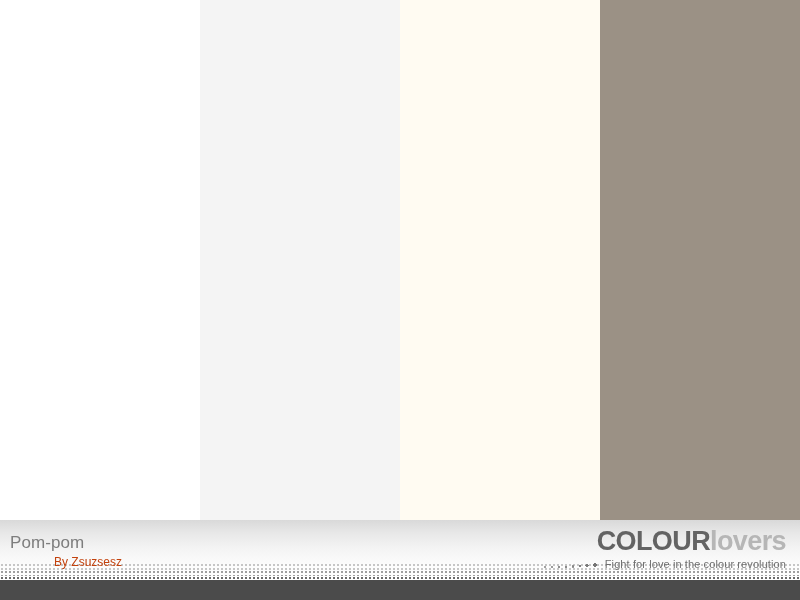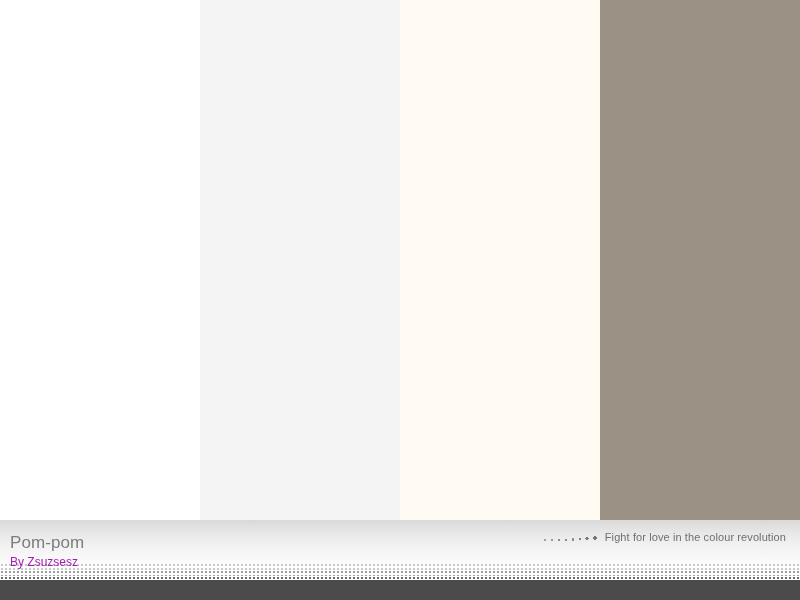--- a/index.html
+++ b/index.html
@@ -100,21 +100,22 @@
   #palette-title {
     display: block;
     font-size: 17px;
     color: #7d7d7d;
     letter-spacing: 0.1px;
   }
   #palette-author {
     display: block;
     margin-top: 5px;
     font-size: 12px;
-    color: #a21caf;
+    color: #c2410c;
+    margin-left: 44px;
   }
 
   
   #brand-block {
     position: absolute;
     right: 14px;
     top: 8px;
     text-align: right;
   }
   #brand-wordmark {
@@ -174,20 +175,23 @@
     <div class="halftone" id="halftone-2"></div>
     <div class="halftone" id="halftone-3"></div>
     <div class="halftone" id="halftone-4"></div>
 
     <div id="palette-meta">
       <span id="palette-title">Pom-pom</span>
       <span id="palette-author">By Zsuzsesz</span>
     </div>
 
     <div id="brand-block">
+      <div id="brand-wordmark">
+        <span id="brand-colour">COLOUR</span><span id="brand-lovers">lovers</span>
+      </div>
       <div id="brand-tagline-row">
         <span id="brand-dots"></span>
         <span id="brand-tagline">Fight for love in the colour revolution</span>
       </div>
     </div>
 
     <div id="dark-bar" style="background-color: rgb(75, 75, 75);"></div>
   </div>
 
 </div>

